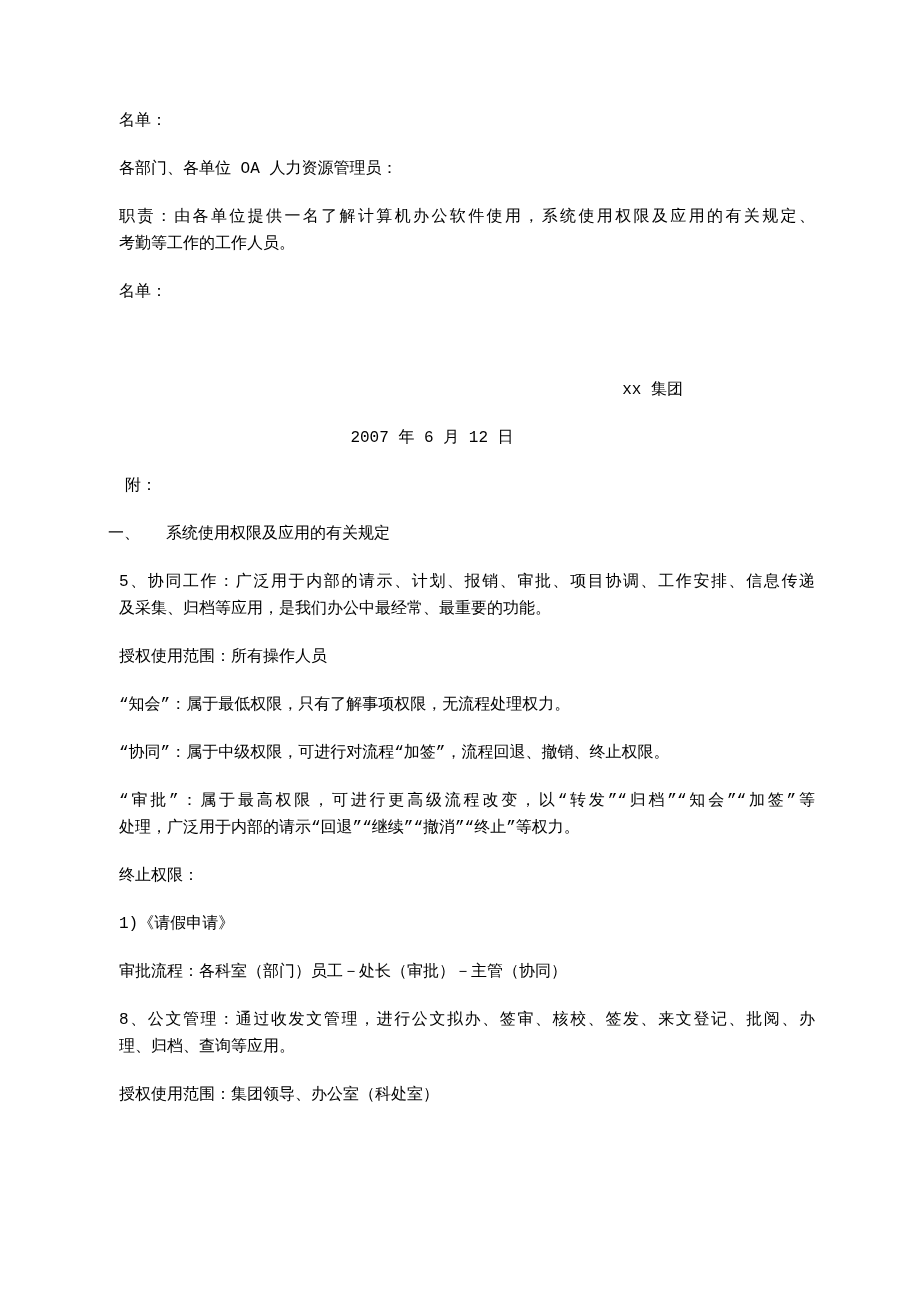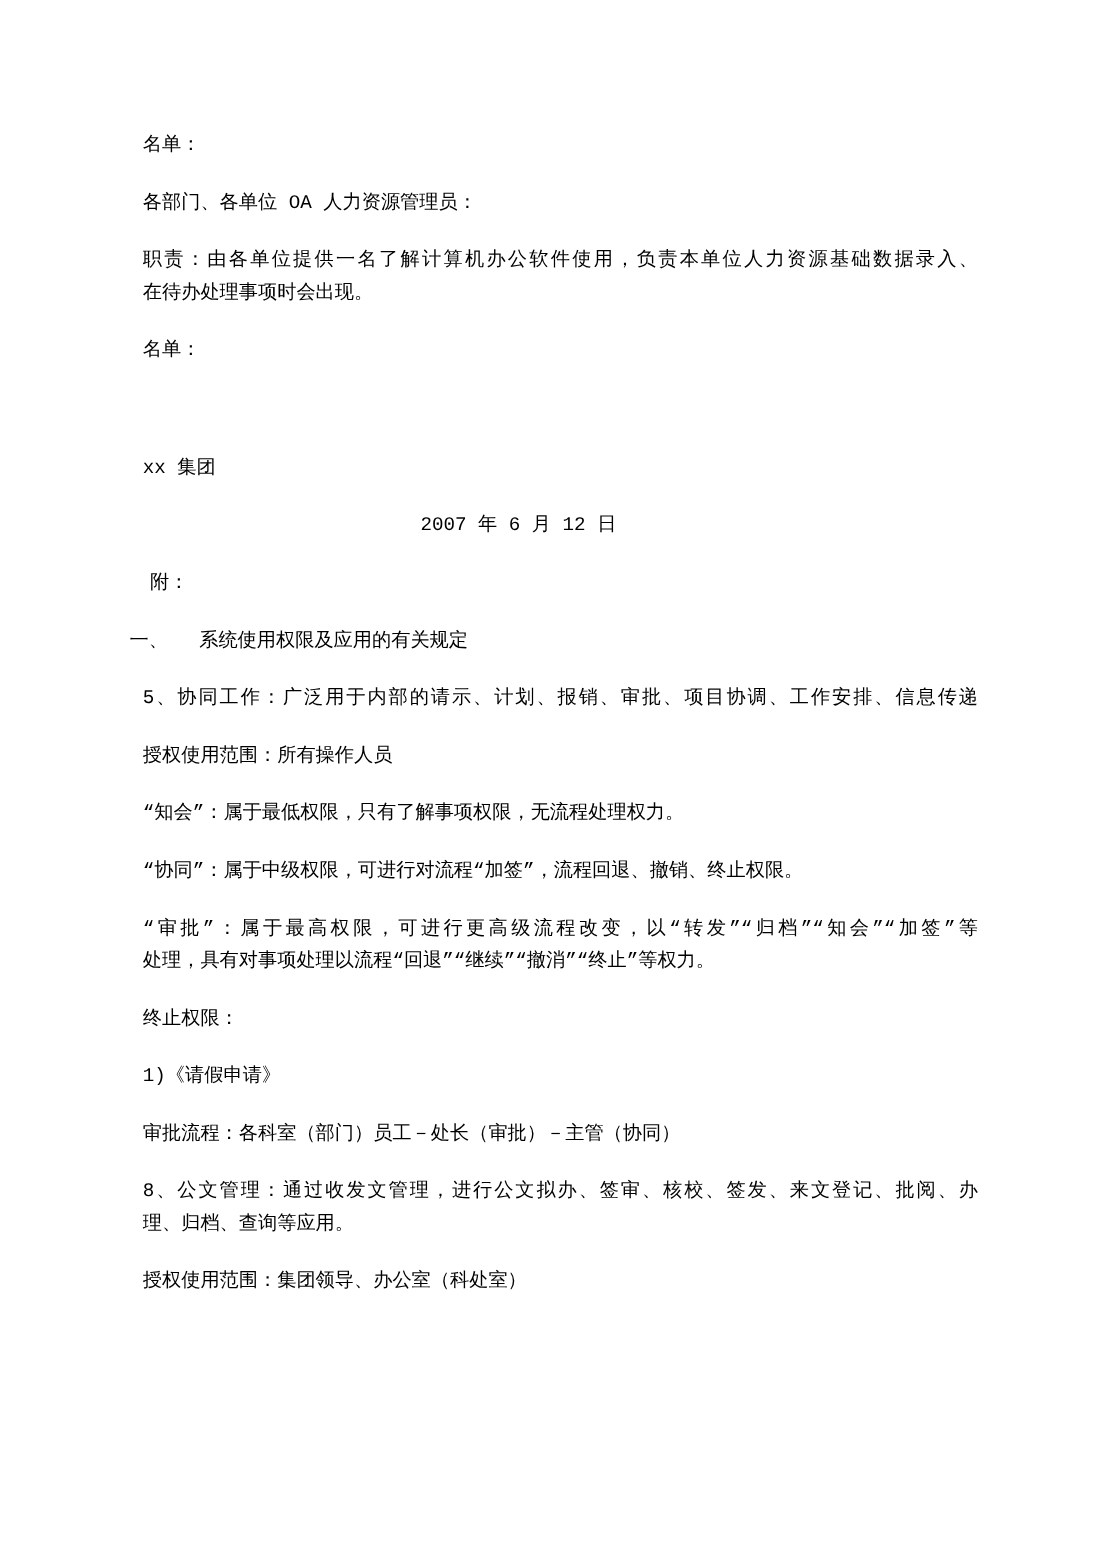--- a/index.html
+++ b/index.html
@@ -36,21 +36,21 @@
   .line-fill {
     text-align: justify;
     text-align-last: justify;
     overflow: hidden;
   }
   .spacer {
     height: 29px;
   }
   
   .center-title {
-    text-align: left;
+    text-align: right;
     margin-right: 132px;
   }
   .center-date {
     text-align: center;
     margin-right: 70px;
   }
   .indent-small {
     padding-left: 6px;
   }
   .heading {
@@ -69,52 +69,53 @@
 <body>
 
 <main class="doc-page">
     <div class="para">
       <div class="line">名单：</div>
     </div>
     <div class="para">
       <div class="line">各部门、各单位 OA 人力资源管理员：</div>
     </div>
     <div class="para">
-      <div class="line line-fill">职责：由各单位提供一名了解计算机办公软件使用，负责本单位人力资源基础数据录入、</div>
-      <div class="line">在待办处理事项时会出现。</div>
+      <div class="line line-fill">职责：由各单位提供一名了解计算机办公软件使用，系统使用权限及应用的有关规定、</div>
+      <div class="line">考勤等工作的工作人员。</div>
     </div>
     <div class="para">
       <div class="line">名单：</div>
     </div>
     <div class="para spacer"></div>
     <div class="para center-title">
       <div class="line">xx 集团</div>
     </div>
     <div class="para center-date">
       <div class="line">2007 年 6 月 12 日</div>
     </div>
     <div class="para indent-small">
       <div class="line">附：</div>
     </div>
     <div class="para heading"><span class="marker">一、</span><span class="line">系统使用权限及应用的有关规定</span></div>
     <div class="para">
       <div class="line line-fill">5、协同工作：广泛用于内部的请示、计划、报销、审批、项目协调、工作安排、信息传递</div>
+      <div class="line">及采集、归档等应用，是我们办公中最经常、最重要的功能。</div>
     </div>
     <div class="para">
       <div class="line">授权使用范围：所有操作人员</div>
     </div>
     <div class="para">
       <div class="line">“知会”：属于最低权限，只有了解事项权限，无流程处理权力。</div>
     </div>
     <div class="para">
       <div class="line">“协同”：属于中级权限，可进行对流程“加签”，流程回退、撤销、终止权限。</div>
     </div>
     <div class="para">
       <div class="line line-fill">“审批”：属于最高权限，可进行更高级流程改变，以“转发”“归档”“知会”“加签”等</div>
-      <div class="line">处理，具有对事项处理以流程“回退”“继续”“撤消”“终止”等权力。</div>
+      <div class="line">处理，广泛用于内部的请示“回退”“继续”“撤消”“终止”等权力。</div>
     </div>
     <div class="para">
       <div class="line">终止权限：</div>
     </div>
     <div class="para">
       <div class="line">1)《请假申请》</div>
     </div>
     <div class="para">
       <div class="line">审批流程：各科室（部门）员工－处长（审批）－主管（协同）</div>
     </div>

